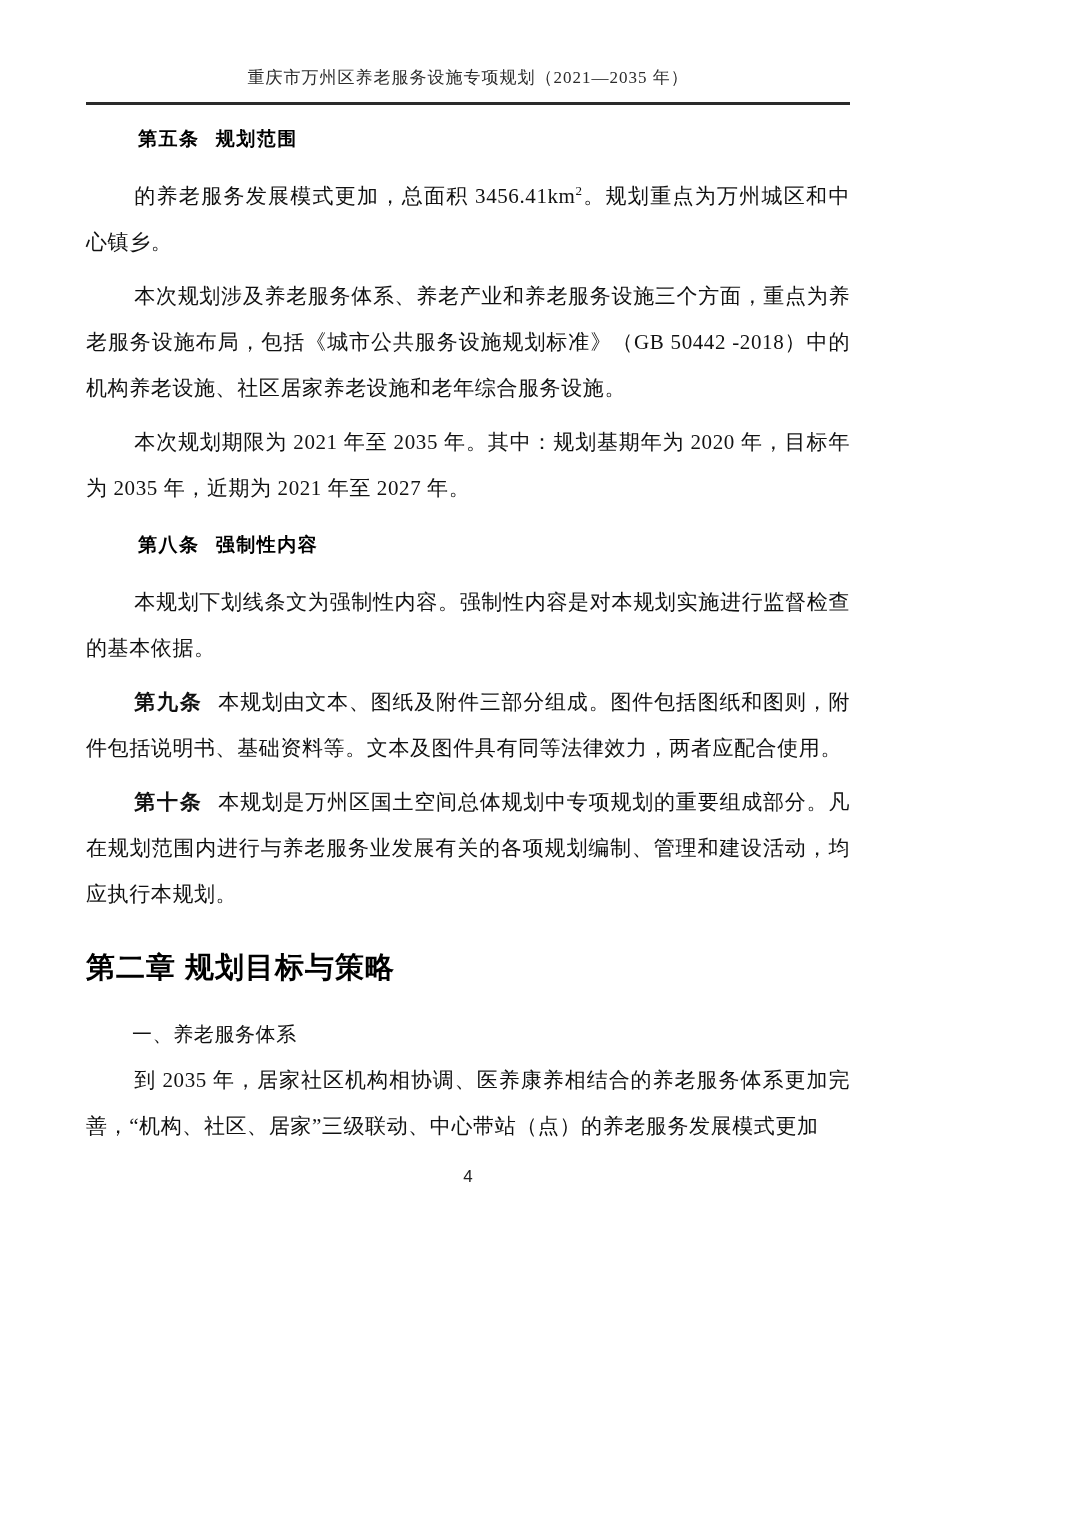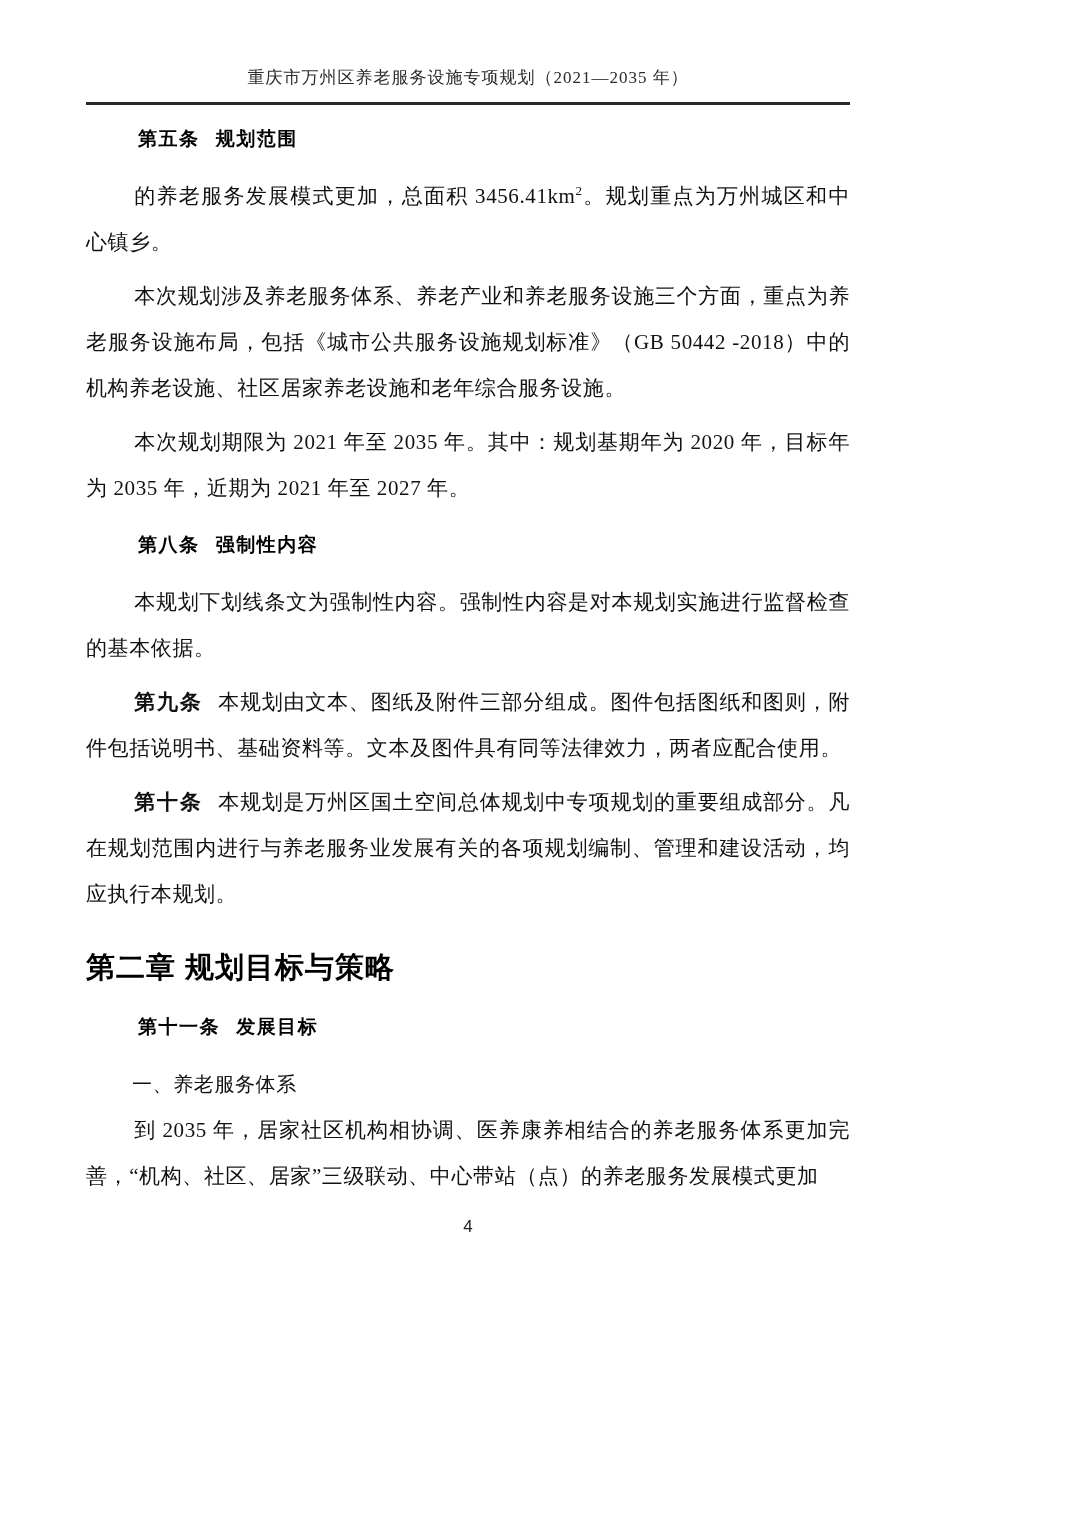--- a/index.html
+++ b/index.html
@@ -109,23 +109,20 @@
     <p class="body-para">
       <span class="runin-num">第九条</span><span>本规划由文本、图纸及附件三部分组成。图件包括图纸和图则，附件包括说明书、基础资料等。文本及图件具有同等法律效力，两者应配合使用。</span>
     </p>
 
     <p class="body-para">
       <span class="runin-num">第十条</span><span>本规划是万州区国土空间总体规划中专项规划的重要组成部分。凡在规划范围内进行与养老服务业发展有关的各项规划编制、管理和建设活动，均应执行本规划。</span>
     </p>
 
     <h1 class="chapter-heading">第二章 规划目标与策略</h1>
 
-    <h2 class="article-heading">
-      <span class="num">第十一条</span><span>发展目标</span>
-    </h2>
 
     <p class="sub-heading">一、养老服务体系</p>
     <p class="body-para">到 2035 年，居家社区机构相协调、医养康养相结合的养老服务体系更加完善，“机构、社区、居家”三级联动、中心带站（点）的养老服务发展模式更加</p>
 
     <div class="page-number">4</div>
 
   </div>
 </div>
 
 </body></html>

